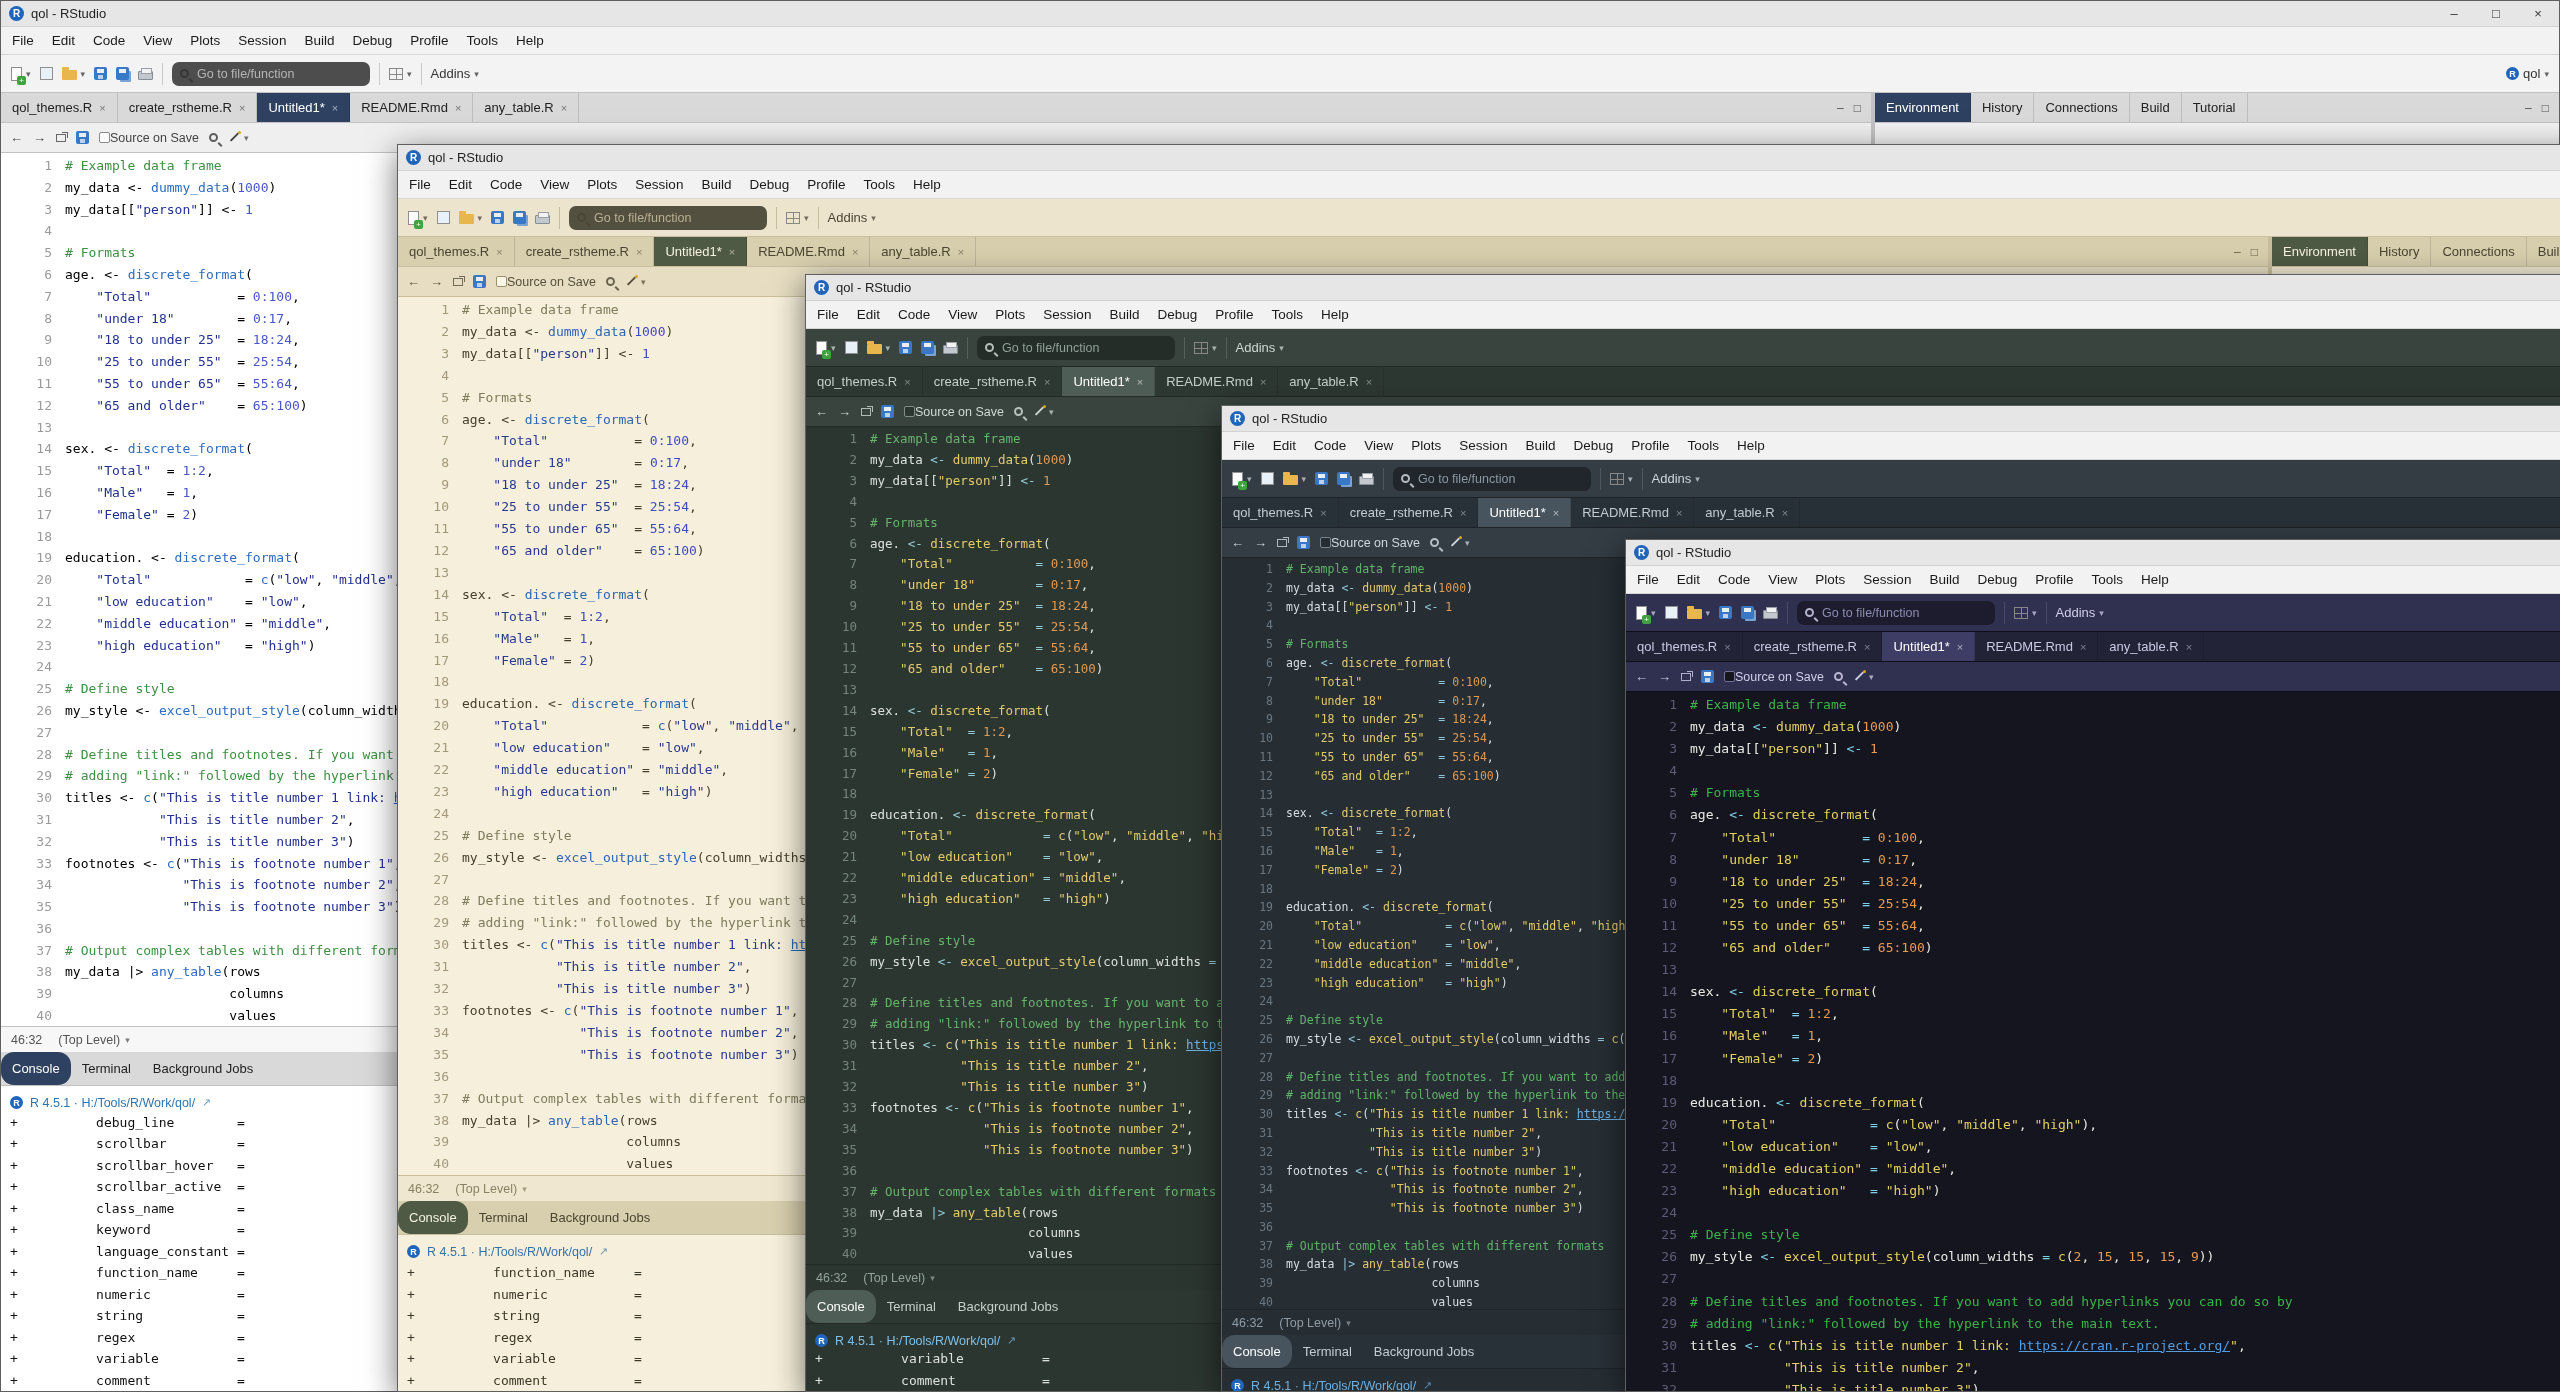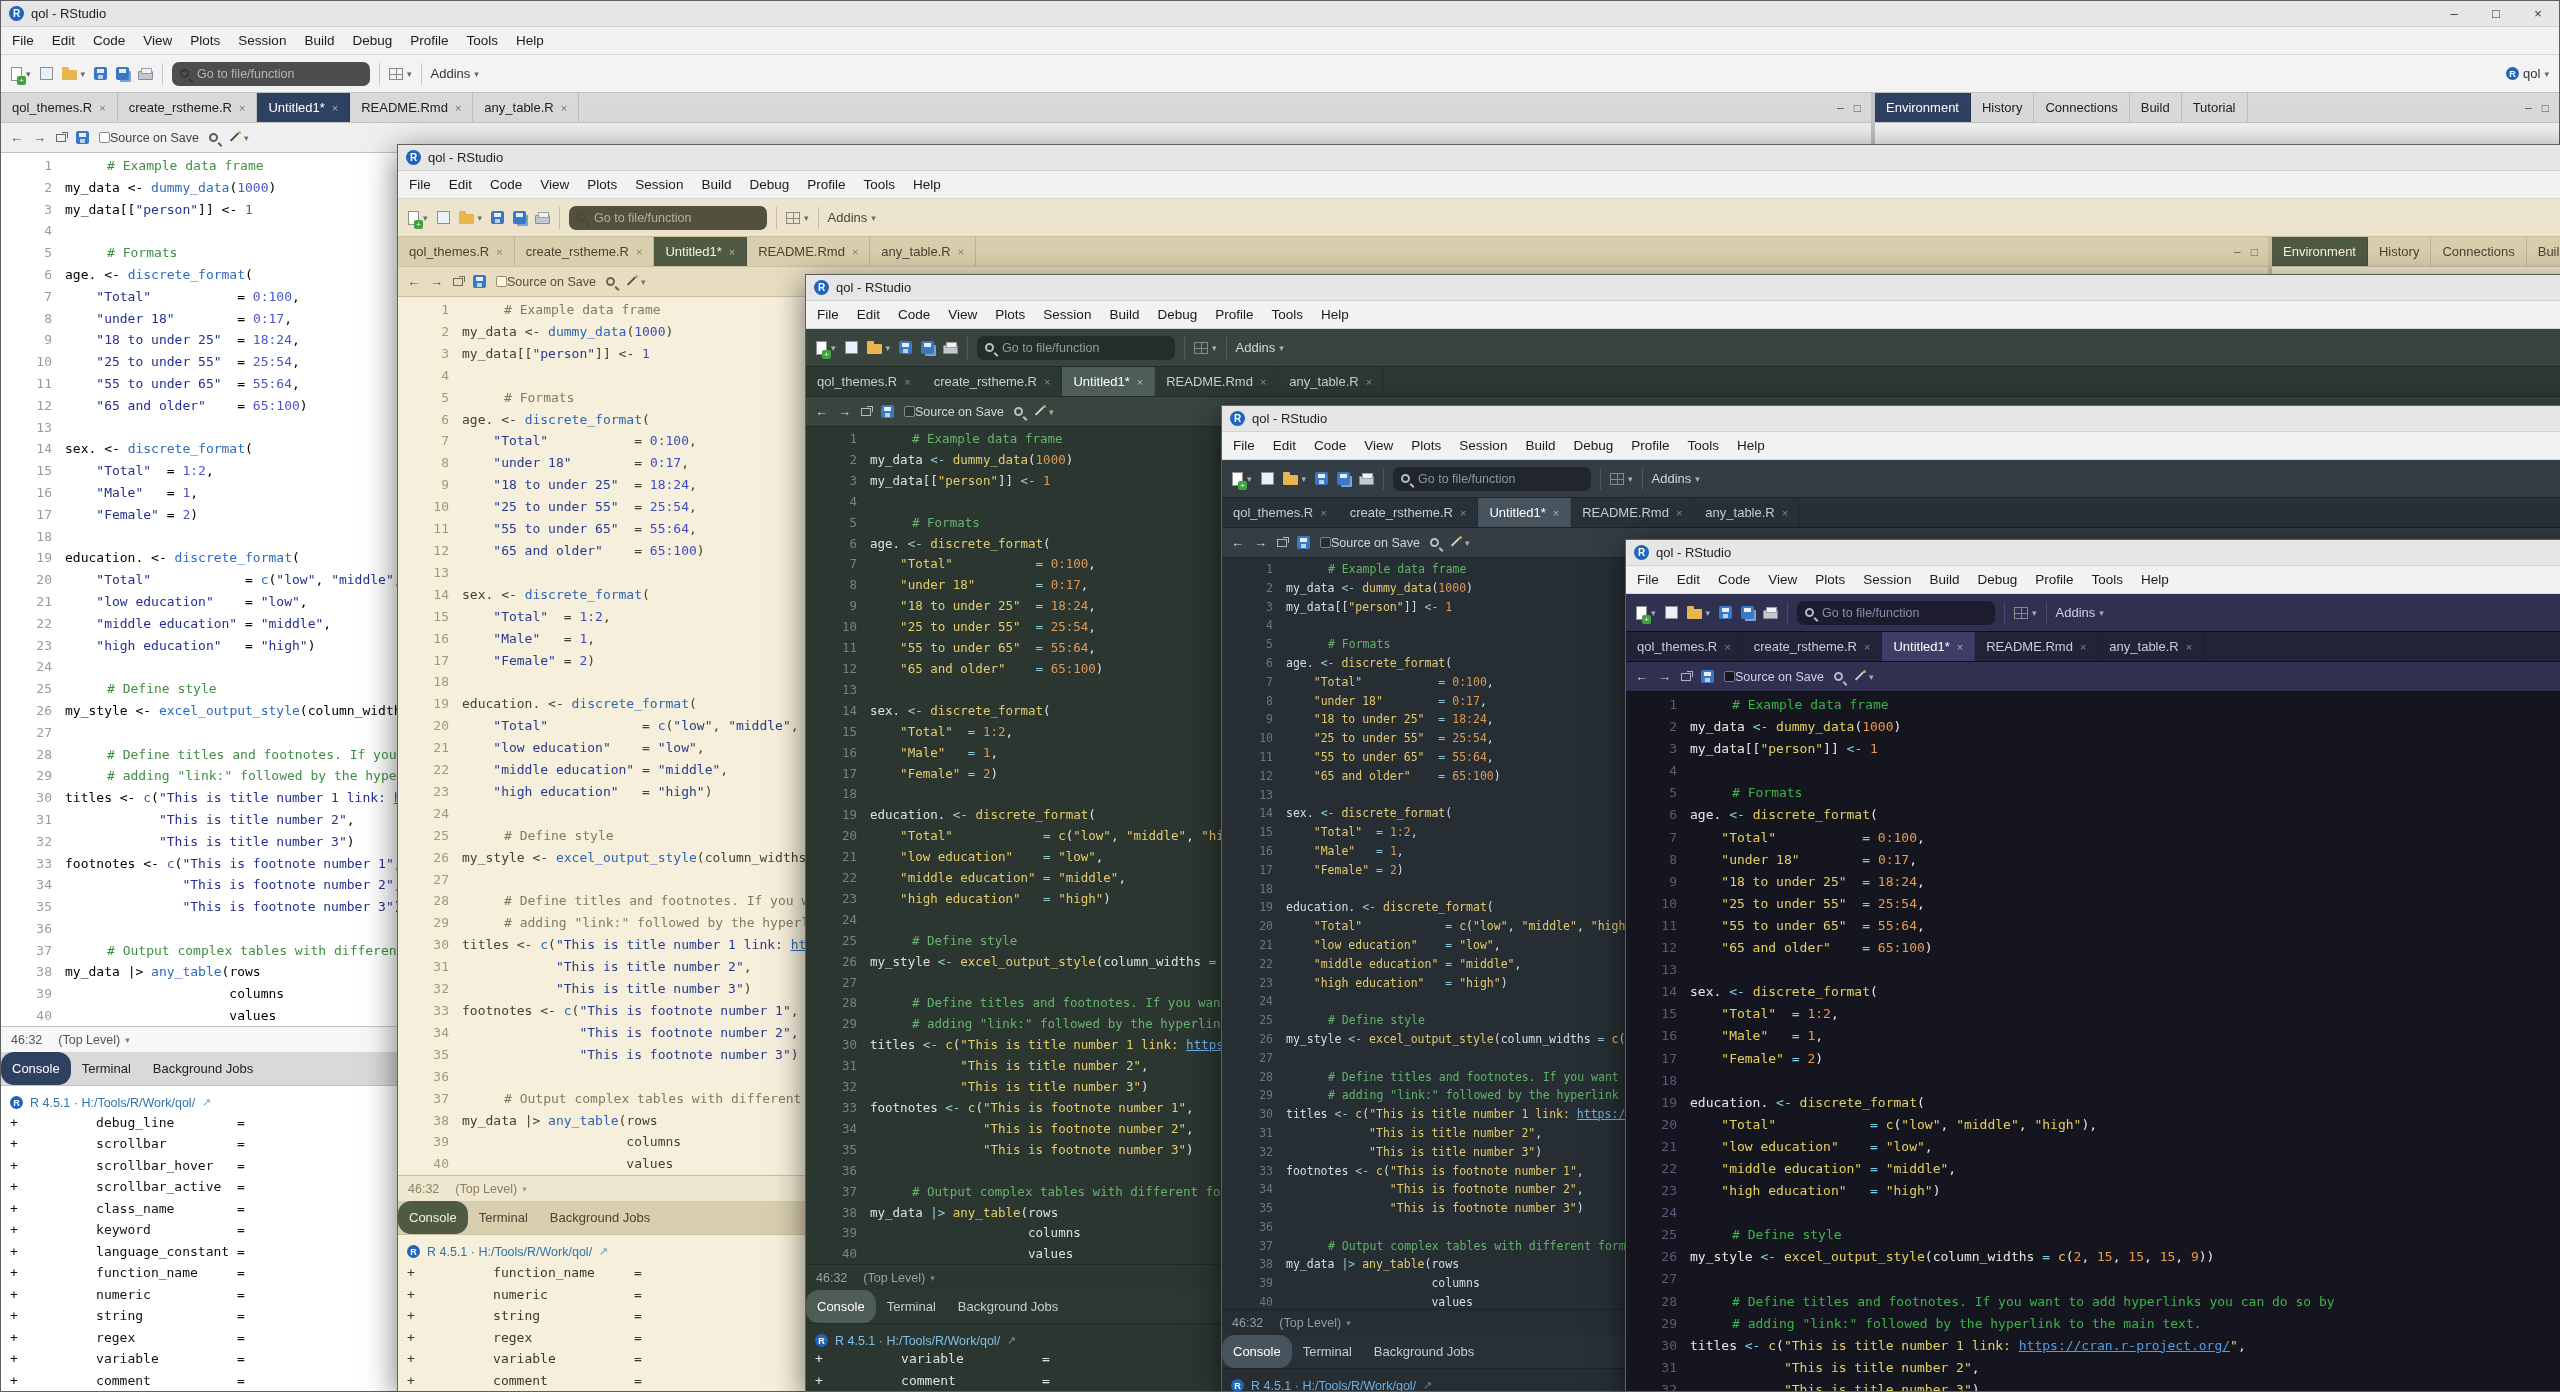--- a/index.html
+++ b/index.html
@@ -46,21 +46,21 @@
   .srcbar{height:30px;flex:none;display:flex;align-items:center;gap:10px;padding:0 9px;
     background:var(--srcbar-bg);color:var(--srcbar-fg);border-bottom:1px solid var(--border);font-size:13px;}
   .sbtn{display:inline-flex;align-items:center;gap:3px;color:var(--srcbar-fg);}
   .soslabel{display:inline-flex;align-items:center;font-size:12.5px;}
   .cbx{width:11px;height:11px;border:1px solid var(--cbx-bd);background:var(--cbx-bg);border-radius:2px;}
   .editor{flex:none;overflow:hidden;background:var(--ed-bg);padding-top:2px;}
   .code-row{display:flex;font-family:"DejaVu Sans Mono",monospace;
     font-size:var(--code-fs);line-height:var(--code-lh);}
   .ln{width:64px;flex:none;text-align:right;padding-right:13px;color:var(--gutter-fg);}
   .ct{white-space:pre;}
-  .tk-t{color:var(--tok-txt);} .tk-c{color:var(--tok-com);margin-left:42px;} .tk-s{color:var(--tok-str);}
+  .tk-t{color:var(--tok-txt);} .tk-c{color:var(--tok-com);} .tk-s{color:var(--tok-str);}
   .tk-n{color:var(--tok-num);} .tk-f{color:var(--tok-fun);} .tk-o{color:var(--tok-op);}
   .tk-l{color:var(--tok-link);text-decoration:underline;}
   .statusbar{height:26px;flex:none;display:flex;align-items:center;gap:16px;padding:0 10px;
     background:var(--status-bg);color:var(--status-fg);font-size:12.5px;border-top:1px solid var(--border);}
   .scope{display:inline-flex;align-items:center;gap:5px;}
 
   
   .console{flex:1;min-height:0;display:flex;flex-direction:column;}
   .console-tabs{height:34px;}
   .console-tabs .tab{border-right:none;background:transparent;}

